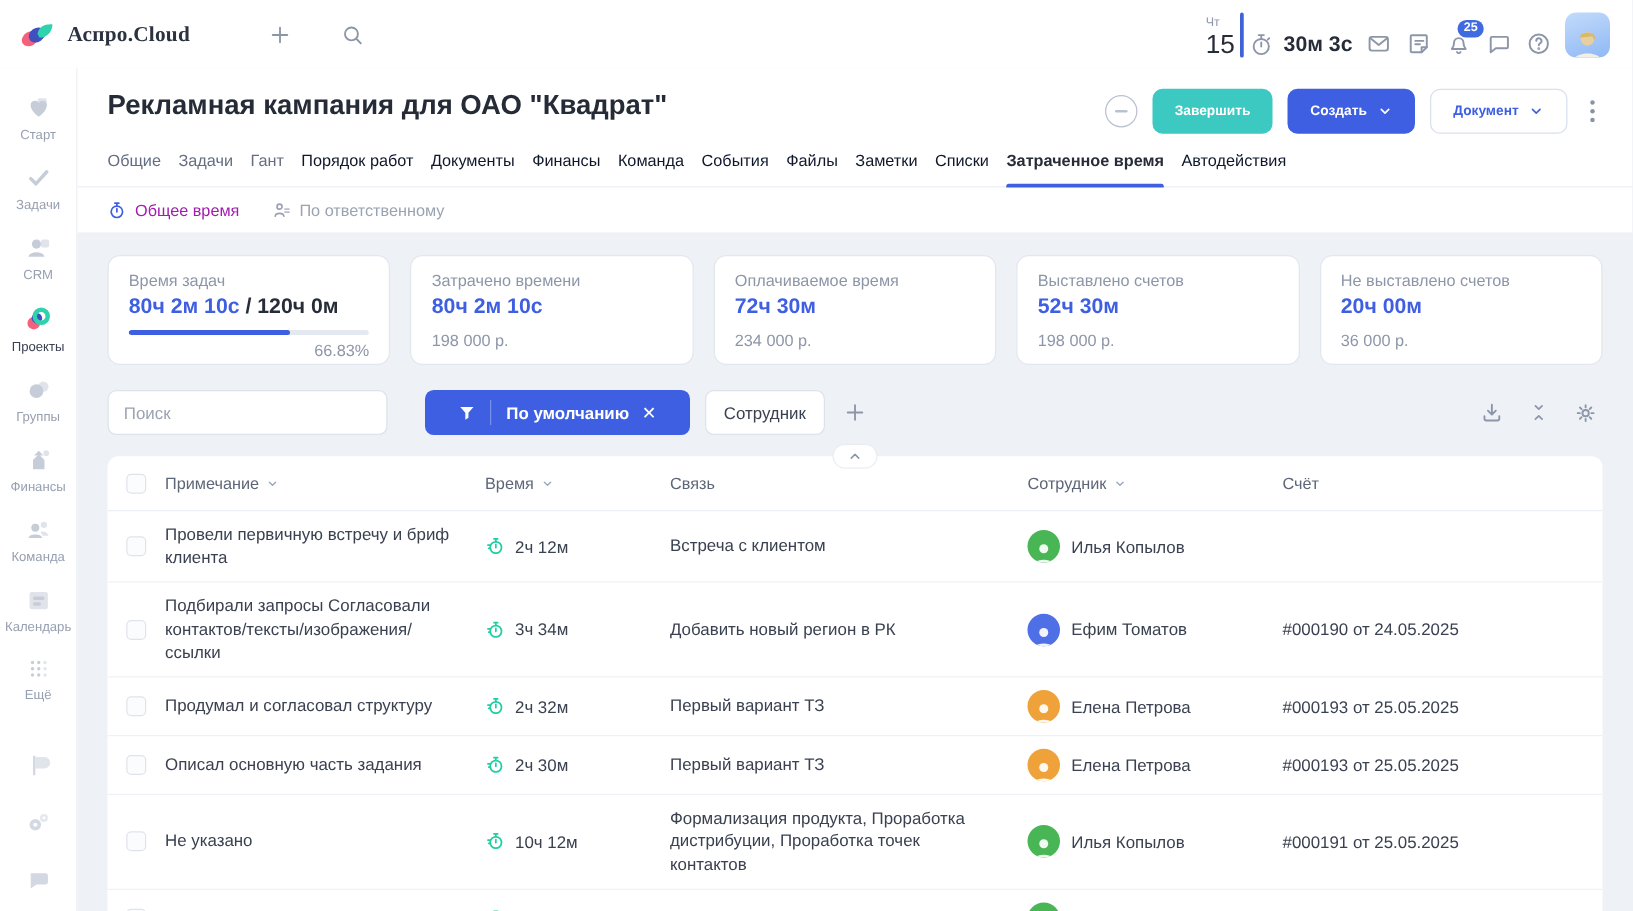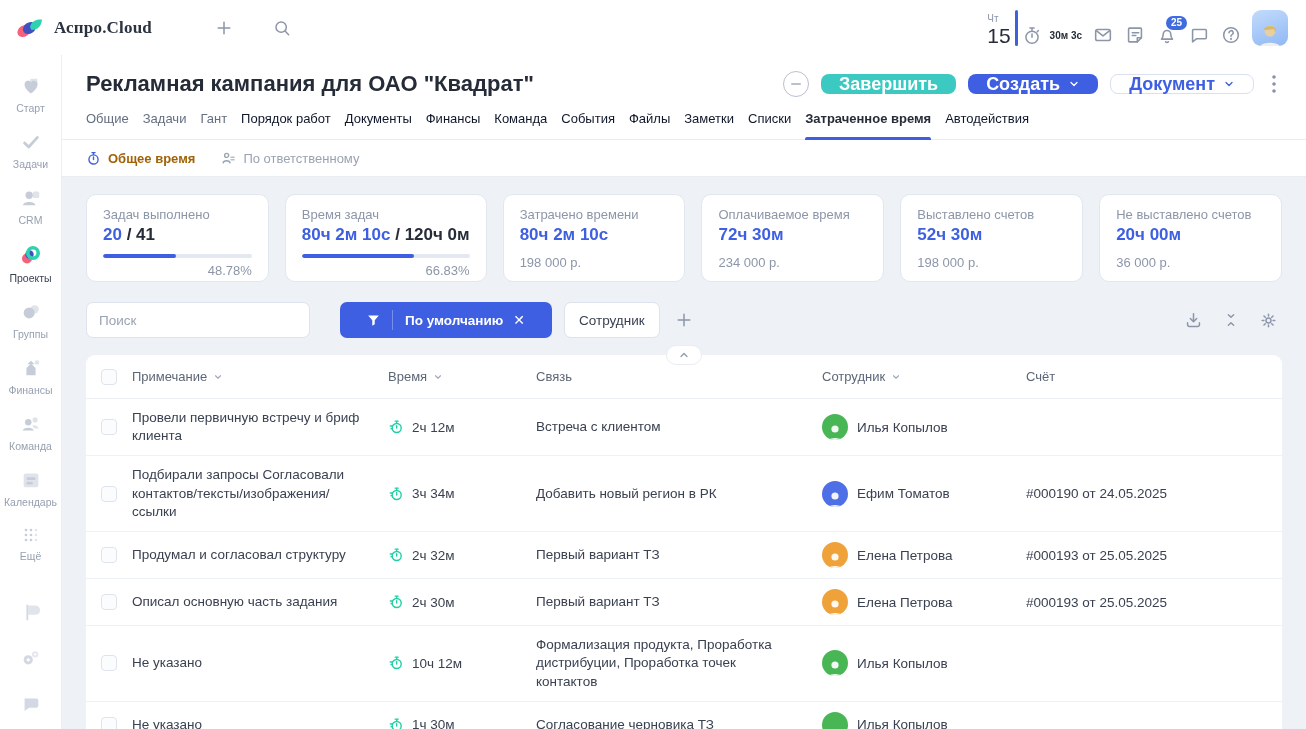--- a/index.html
+++ b/index.html
@@ -13,21 +13,21 @@
   .brand-name { font-size:17px; font-weight:700; color:#2b3240; letter-spacing:.2px; }
   .tb-icon { color:#8d96a8; cursor:pointer; }
   .tb-plus { margin-left:62px; }
   .tb-search { margin-left:38px; }
   .tb-right { margin-left:auto; display:flex; align-items:flex-end; gap:10px; }
   .date-block { display:flex; flex-direction:column; line-height:1; }
   .date-wd { font-size:10px; color:#8d96a8; margin-bottom:1px; }
   .date-day { font-size:21px; color:#262c38; font-weight:500; }
   .tb-divider { width:3px; height:36px; background:#3d62d9; border-radius:2px; margin:0 -6px; }
   .timer-wrap { display:flex; align-items:center; gap:8px; }
-  .timer-val { font-size:10px; font-weight:700; color:#262c38; }
+  .timer-val { font-size:17px; font-weight:700; color:#262c38; }
   .bell-wrap { position:relative; }
   .bell-badge { position:absolute; top:-8px; left:10px; background:#3f6ae0; color:#fff; font-size:10px;
     font-weight:700; padding:2px 5px; border-radius:9px; line-height:1; }
   .tb-avatar { width:36px; height:36px; border-radius:9px; background:linear-gradient(160deg,#c3dbfb,#8fb8f5);
     display:flex; align-items:flex-end; justify-content:center; overflow:hidden; cursor:pointer; }
 
   
   .app { display:flex; height:674px; }
   .sidebar { width:62px; background:#fff; border-right:1px solid #ebeef3; display:flex; flex-direction:column;
     align-items:center; padding:12px 0 14px; }
@@ -40,39 +40,39 @@
   .main { flex:1; min-width:0; display:flex; flex-direction:column; }
 
   
   .page-header { background:#fff; padding:16px 24px 0; border-bottom:1px solid #e9edf3; }
   .ph-top { display:flex; align-items:flex-start; }
   .page-title { font-size:22px; font-weight:700; color:#252b37; }
   .ph-actions { margin-left:auto; display:flex; align-items:center; gap:12px; }
   .unlink-btn { width:26px; height:26px; border-radius:50%; border:1.6px solid #b9c1cf; display:flex;
     align-items:center; justify-content:center; cursor:pointer; }
   .unlink-dash { width:10px; height:2px; background:#b9c1cf; border-radius:1px; }
-  .btn { border:none; border-radius:8px; font-size:18px; font-weight:600; height:20px; padding:4px 18px;
+  .btn { border:none; border-radius:8px; font-size:11px; font-weight:600; height:36px; padding:4px 18px;
     cursor:pointer; display:flex; align-items:center; gap:8px; font-family:inherit; }
   .btn-finish { background:#3cc9c2; color:#fff; }
   .btn-create { background:#3e5fe1; color:#fff; }
   .btn-doc { background:#fff; color:#3e5fe1; border:1px solid #d9e0ee; }
   .kebab { padding:4px 6px; cursor:pointer; }
   .tabs { display:flex; gap:14px; margin-top:14px; }
   .tab { background:none; border:none; font-family:inherit; font-size:13px; color:#0f172a; padding:0 0 13px;
     cursor:pointer; position:relative; white-space:nowrap; }
   .tab.dark { color:#646e80; }
   .tab.active { color:#262c38; font-weight:600; }
   .tab.active::after { content:""; position:absolute; left:0; right:0; bottom:-1px; height:3px;
     background:#3e5fe1; border-radius:2px 2px 0 0; }
 
   
   .subbar { background:#fff; border-bottom:1px solid #e9edf3; padding:0 24px; height:37px; display:flex;
     align-items:center; gap:26px; }
   .subtab { display:flex; align-items:center; gap:7px; font-size:13px; cursor:pointer; }
-  .subtab.active { color:#a16207; font-weight:700; }
+  .subtab.active { color:#a21caf; font-weight:400; }
   .subtab.inactive { color:#9aa3b2; }
 
   
   .content { flex:1; padding:17px 24px 0; overflow:hidden; }
 
   .stats-row { display:flex; gap:16px; }
   .stat-card { flex:1; background:#fff; border:1px solid #e2e7ef; border-radius:10px; padding:12px 16px 10px;
     height:88px; }
   .stat-label { font-size:13px; color:#8d96a8; }
   .stat-value { font-size:17px; font-weight:700; margin-top:3px; white-space:nowrap; }
@@ -399,31 +399,20 @@
             <path d="M16 10h5M16 14h5" opacity=".7"></path>
           </svg>
         <span>По ответственному</span>
       </span>
     </div>
 
     <div class="content">
 
       <div class="stats-row">
 
-          <div class="stat-card has-progress">
-            <div class="stat-label">Задач выполнено</div>
-            <div class="stat-value"><span class="stat-accent">20</span><span class="stat-rest"> / 41</span></div>
-            <div class="progress-wrap">
-              <div class="progress-track">
-                <div class="progress-fill" style="width: 48.78%;"></div>
-              </div>
-              <div class="stat-pct">48.78%</div>
-            </div>
-
-          </div>
 
           <div class="stat-card has-progress">
             <div class="stat-label">Время задач</div>
             <div class="stat-value"><span class="stat-accent">80ч 2м 10с</span><span class="stat-rest"> / 120ч 0м</span></div>
             <div class="progress-wrap">
               <div class="progress-track">
                 <div class="progress-fill" style="width: 66.83%;"></div>
               </div>
               <div class="stat-pct">66.83%</div>
             </div>
@@ -638,20 +627,21 @@
               <span class="cell-link">Формализация продукта, Проработка дистрибуции, Проработка точек контактов</span>
               <span class="cell-emp">
                 <span class="row-avatar" style="background: rgb(73, 182, 86);">
                   <svg width="20" height="17" viewBox="0 0 20 17">
                     <circle cx="10" cy="6" r="3.6" fill="rgba(255,255,255,.92)"></circle>
                     <path d="M2 19c1-5.5 15-5.5 16 0z" fill="rgba(255,255,255,.92)"></path>
                   </svg>
                 </span>
                 <span>Илья Копылов</span>
               </span>
+              <span>#000191 от 25.05.2025</span>
             </div>
 
             <div class="tgrid trow">
               <span class="cb"></span>
               <span class="cell-note">Не указано</span>
               <span class="cell-time">
                 <svg width="16" height="16" viewBox="0 0 24 24" fill="none" stroke="#1fcfa3" stroke-width="2.1" stroke-linecap="round">
                   <circle cx="13" cy="13.5" r="6.8"></circle>
                   <path d="M13 4v2M10.8 3.2h4.4M13 13.5v-3.6M3.5 10.5h3M4.5 14.5h2"></path>
                 </svg>

